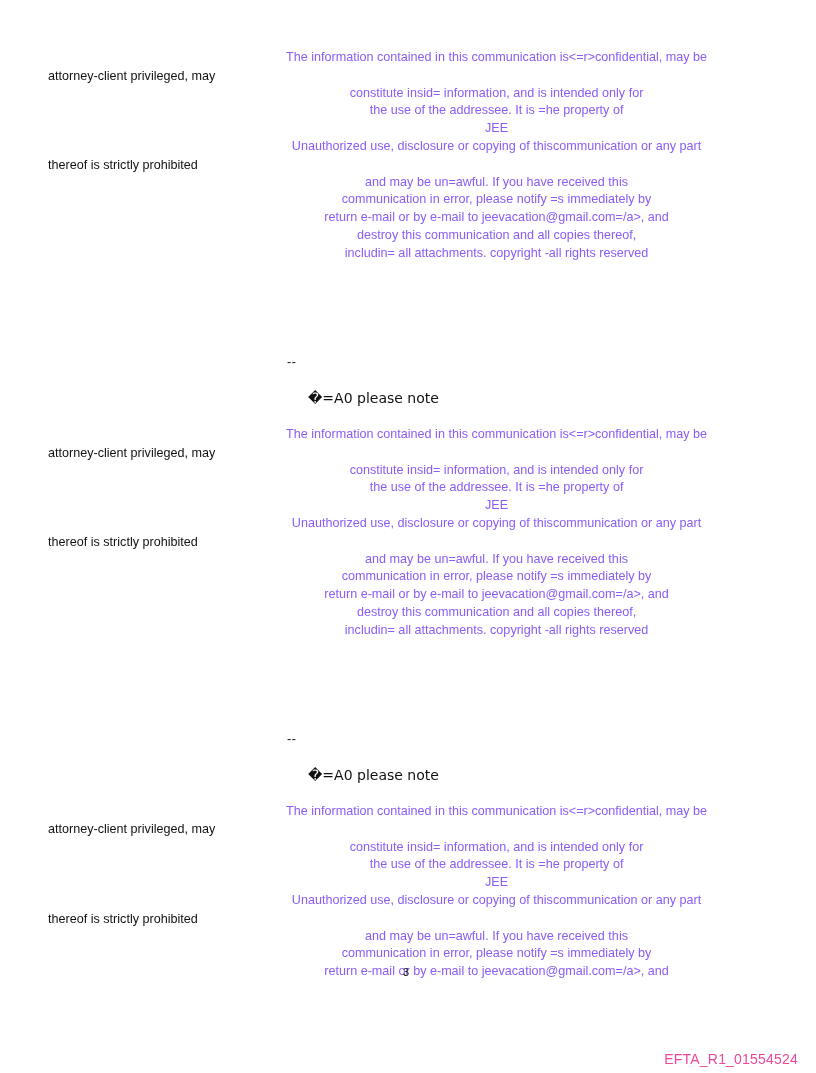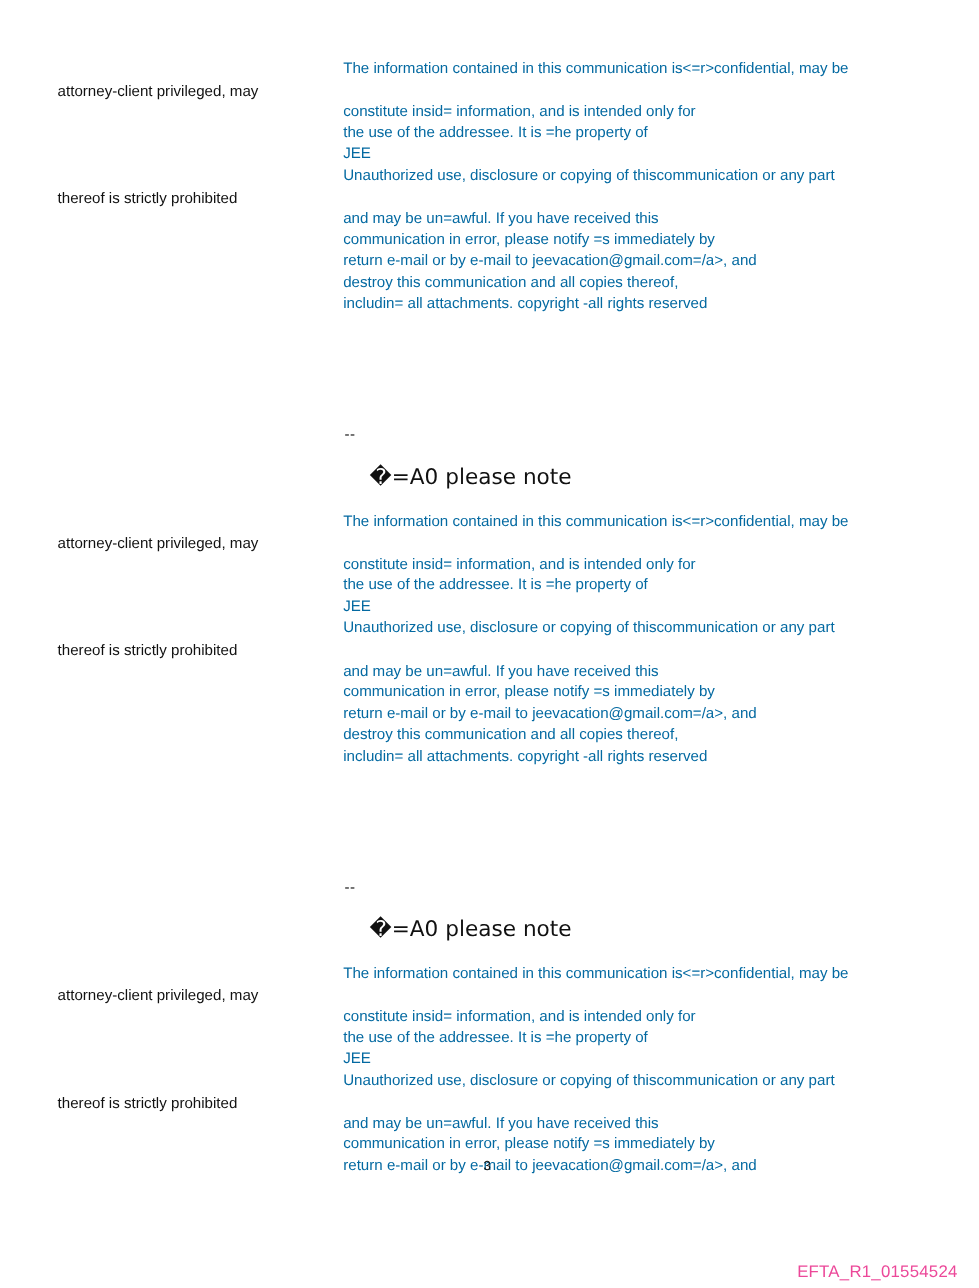--- a/index.html
+++ b/index.html
@@ -34,21 +34,22 @@
     color: #111111;
     text-align: center;
   }
   
   .maincol {
     position: absolute;
     left: 286px;
     font-size: 12.6px;
     line-height: 17.8px;
     white-space: nowrap;
-    color: #0369a1;
+    color: #8b5cf6;
+    text-align: center;
   }
   .maincol .ln {
     display: block;
     white-space: nowrap;
   }
   .gap {
     display: block;
     height: 17.8px;
   }
   .dashes {
@@ -62,21 +63,21 @@
   .notice {
     position: absolute;
     left: 308px;
     font-size: 12.6px;
     line-height: 16px;
     color: #111111;
     white-space: nowrap;
   }
   .repl {
     font-family: "DejaVu Sans", sans-serif;
-    font-size: 18px;
+    font-size: 14px;
   }
   .pagenum {
     position: absolute;
     left: 0;
     top: 966px;
     width: 816px;
     text-align: center;
     font-size: 11px;
     color: #111111;
   }

